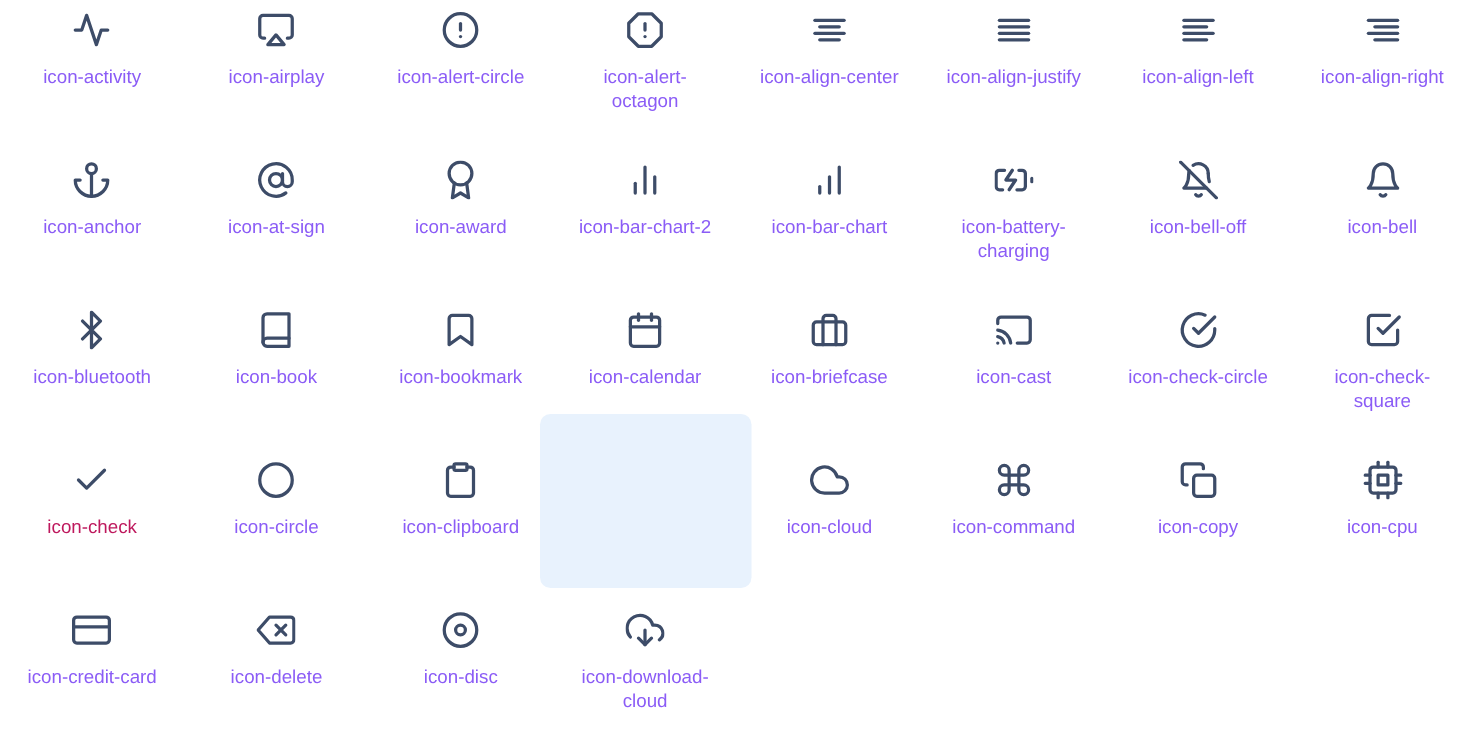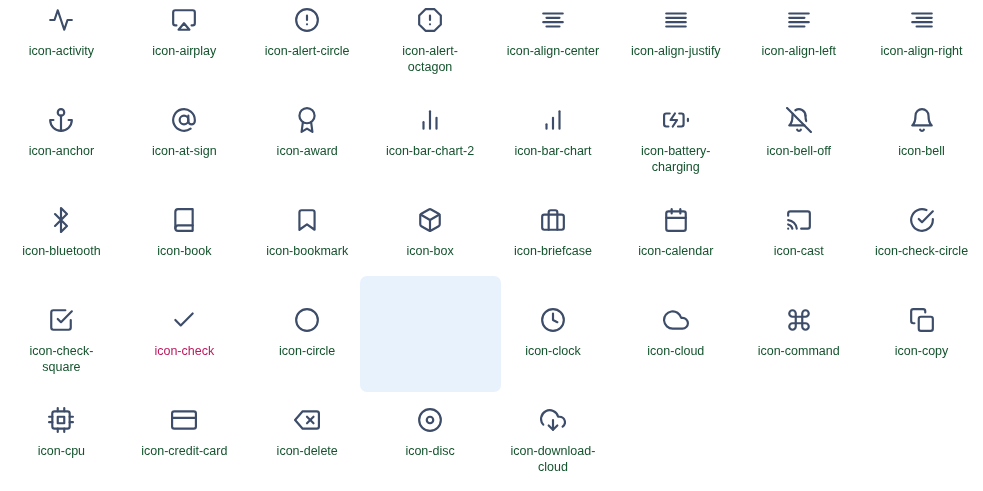--- a/index.html
+++ b/index.html
@@ -47,21 +47,21 @@
     stroke: #3d4c68;
     stroke-width: 2;
     stroke-linecap: round;
     stroke-linejoin: round;
     fill: none;
   }
   .cell .label {
     margin-top: 9px;
     font-size: 12.5px;
     line-height: 16px;
-    color: #14532d;
+    color: #8b5cf6;
     text-align: center;
     max-width: 96px;
     word-break: break-word;
     white-space: normal;
   }
 
   
   #selection-highlight {
     position: absolute;
     left: 360px;
@@ -267,46 +267,36 @@
         <span class="icon-wrap">
           <svg viewBox="0 0 24 24">
             <path d="M19 21l-7-5-7 5V5a2 2 0 0 1 2-2h10a2 2 0 0 1 2 2z"></path>
           </svg>
         </span>
         <span class="label">icon-bookmark</span>
       </div>
       <div class="cell">
         <span class="icon-wrap">
           <svg viewBox="0 0 24 24">
-            <path d="M21 16V8a2 2 0 0 0-1-1.73l-7-4a2 2 0 0 0-2 0l-7 4A2 2 0 0 0 3 8v8a2 2 0 0 0 1 1.73l7 4a2 2 0 0 0 2 0l7-4A2 2 0 0 0 21 16z"></path>
-            <polyline points="3.27 6.96 12 12.01 20.73 6.96"></polyline>
-            <line x1="12" y1="22.08" x2="12" y2="12"></line>
-          </svg>
-        </span>
-        <span class="label">icon-box</span>
-      </div>
-      <div class="cell">
-        <span class="icon-wrap">
-          <svg viewBox="0 0 24 24">
-            <rect x="2" y="7" width="20" height="14" rx="2" ry="2"></rect>
-            <path d="M16 21V5a2 2 0 0 0-2-2h-4a2 2 0 0 0-2 2v16"></path>
-          </svg>
-        </span>
-        <span class="label">icon-briefcase</span>
-      </div>
-      <div class="cell">
-        <span class="icon-wrap">
-          <svg viewBox="0 0 24 24">
             <rect x="3" y="4" width="18" height="18" rx="2" ry="2"></rect>
             <line x1="16" y1="2" x2="16" y2="6"></line>
             <line x1="8" y1="2" x2="8" y2="6"></line>
             <line x1="3" y1="10" x2="21" y2="10"></line>
           </svg>
         </span>
         <span class="label">icon-calendar</span>
+      </div>
+      <div class="cell">
+        <span class="icon-wrap">
+          <svg viewBox="0 0 24 24">
+            <rect x="2" y="7" width="20" height="14" rx="2" ry="2"></rect>
+            <path d="M16 21V5a2 2 0 0 0-2-2h-4a2 2 0 0 0-2 2v16"></path>
+          </svg>
+        </span>
+        <span class="label">icon-briefcase</span>
       </div>
       <div class="cell">
         <span class="icon-wrap">
           <svg viewBox="0 0 24 24">
             <path d="M2 16.1A5 5 0 0 1 5.9 20M2 12.05A9 9 0 0 1 9.95 20M2 8V6a2 2 0 0 1 2-2h16a2 2 0 0 1 2 2v12a2 2 0 0 1-2 2h-6"></path>
             <line x1="2" y1="20" x2="2.01" y2="20"></line>
           </svg>
         </span>
         <span class="label">icon-cast</span>
       </div>

